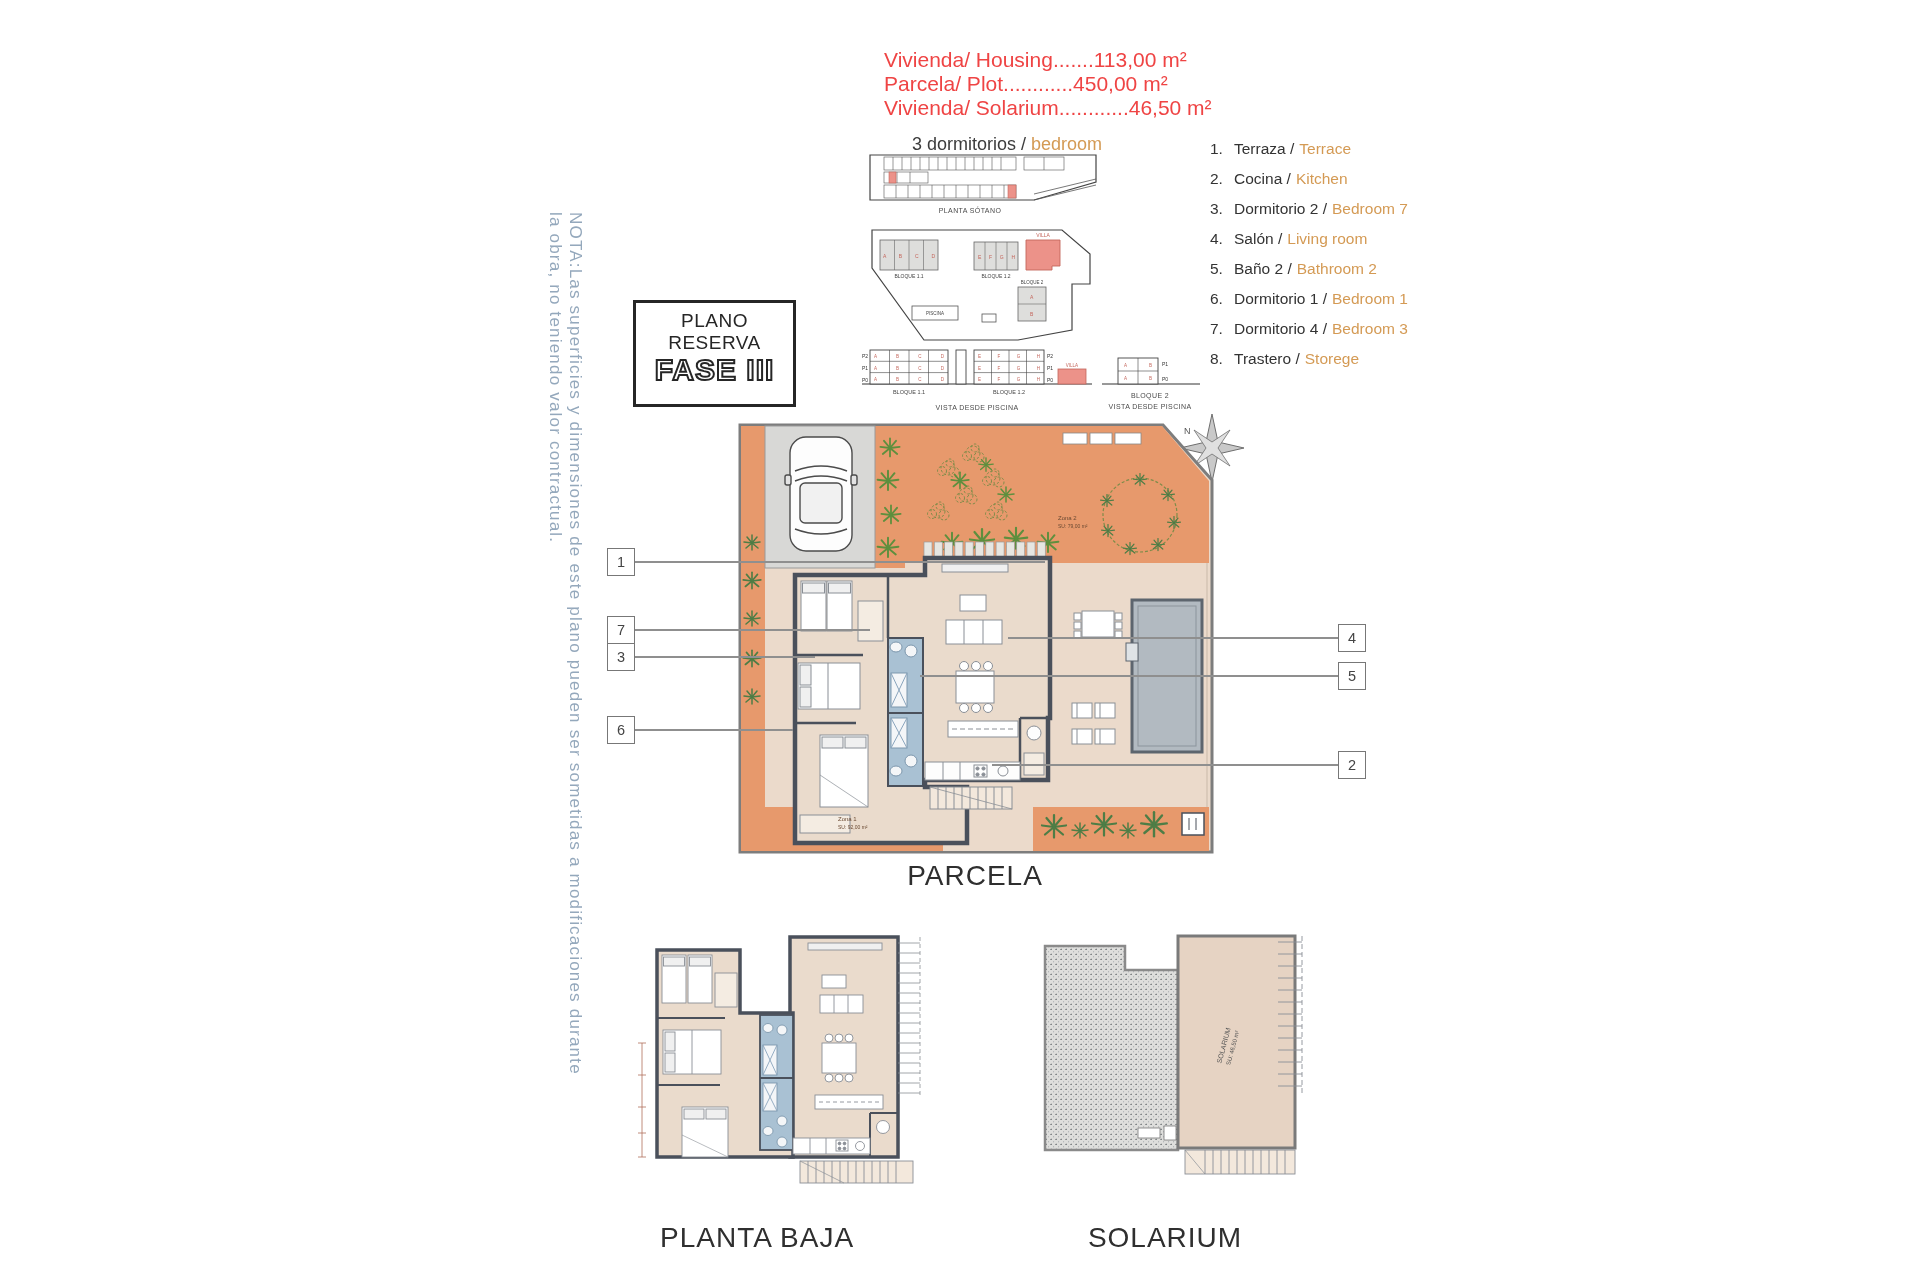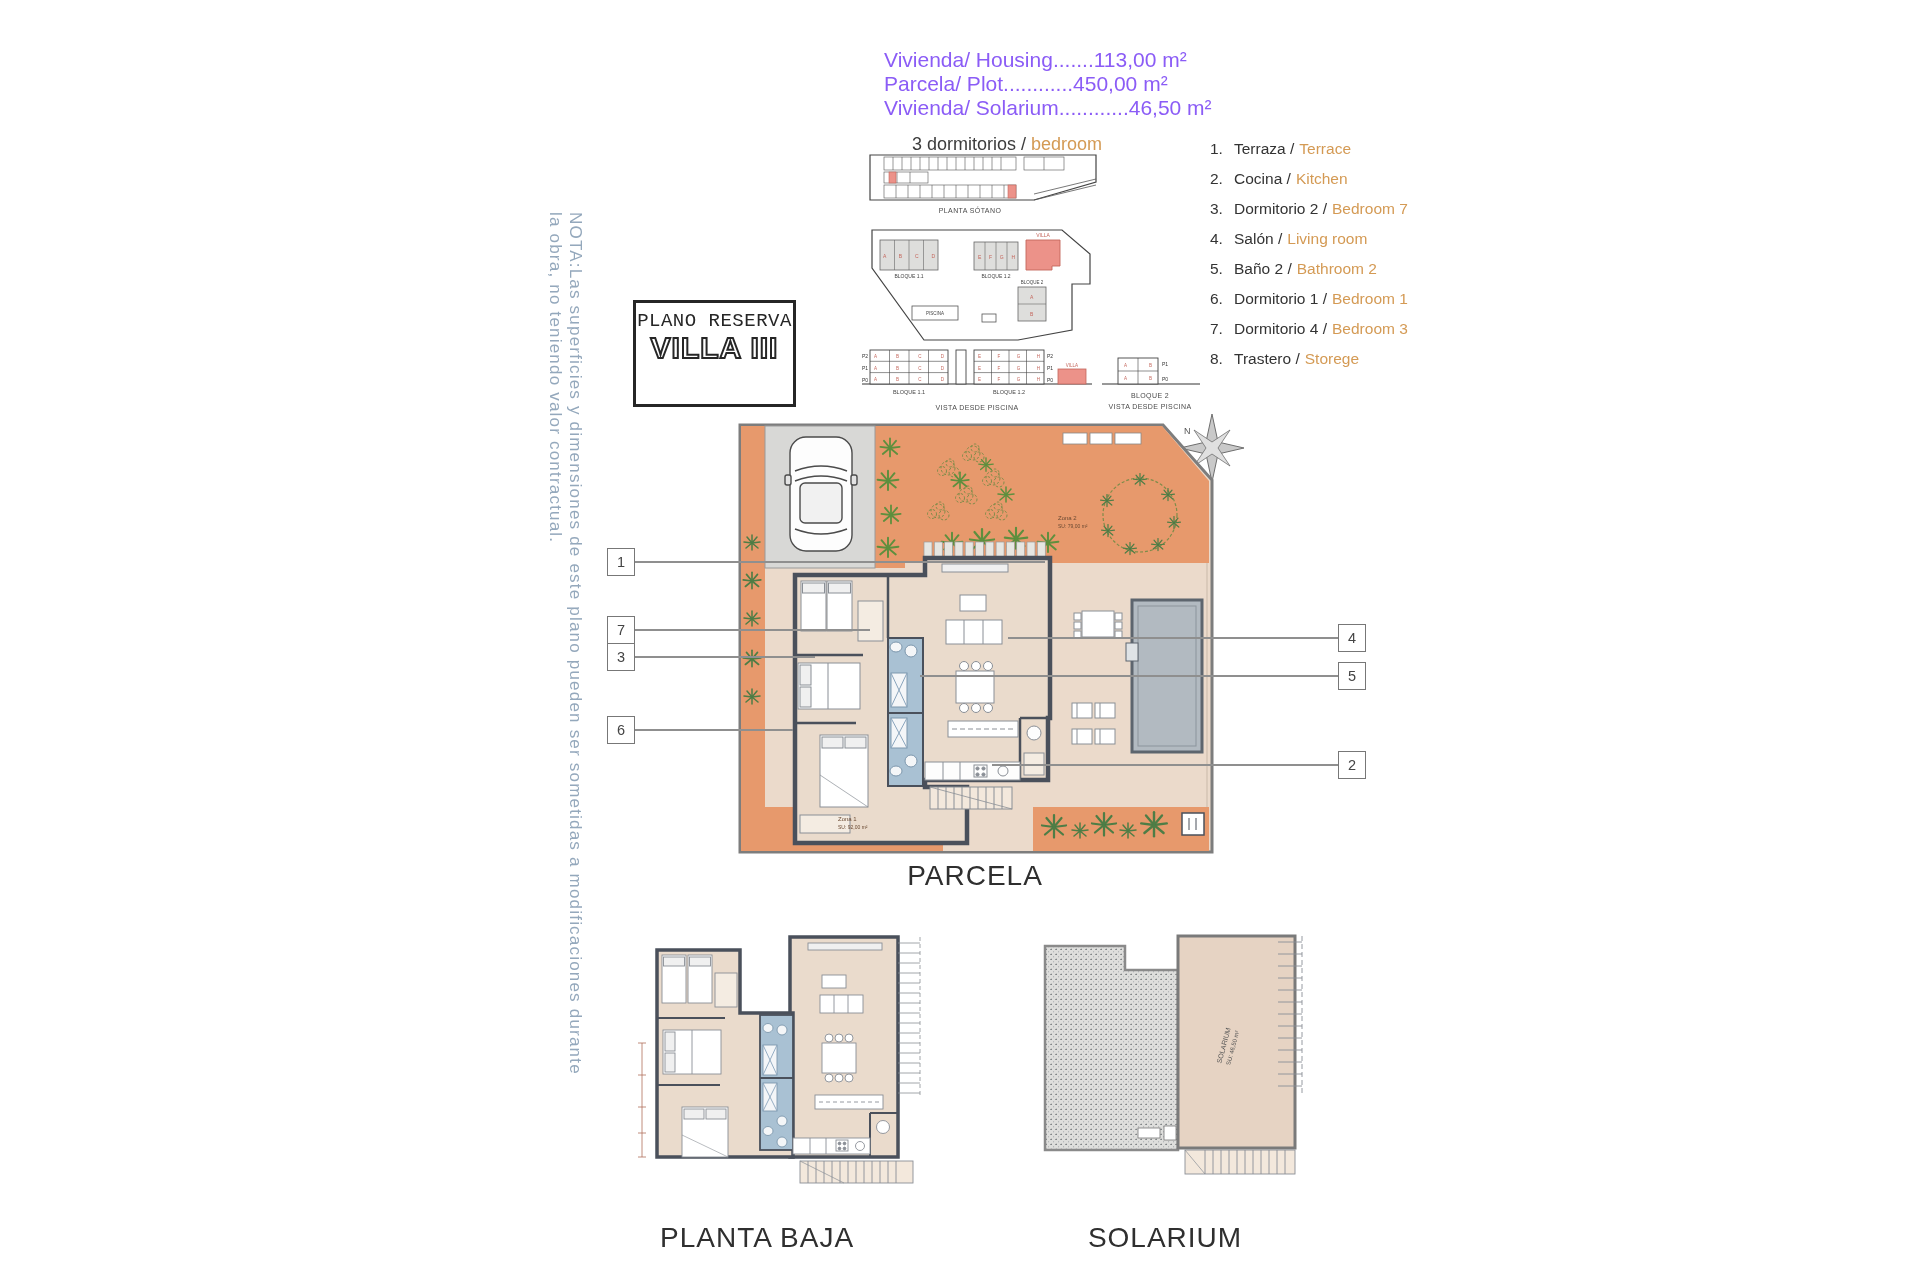--- a/index.html
+++ b/index.html
@@ -1,35 +1,35 @@
 <!DOCTYPE html>
 <html><head>
 <meta charset="utf-8">
 <style>
   html,body{margin:0;padding:0;background:#ffffff;}
   .sheet{position:relative;width:1920px;height:1280px;background:#fff;overflow:hidden;
          font-family:"Liberation Sans",sans-serif;color:#3a3a3a;}
   .abs{position:absolute;}
 
   
-  .specs{left:884px;top:48px;font-size:21px;line-height:24px;color:#8b5cf6;}
+  .specs{left:884px;top:48px;font-size:21px;line-height:24px;color:#ef4444;}
   .subtitle{left:912px;top:134px;font-size:18px;color:#3c3c3c;}
   .subtitle .en{color:#D49A54;}
 
   
   .legend{left:1210px;top:140px;list-style:none;margin:0;padding:0;font-size:15.5px;color:#333;}
   .legend li{height:30px;display:flex;}
   .legend .num{width:24px;}
   .legend .es{margin-right:5px;}
   .legend .en{color:#D49A54;}
 
   
   .titlebox{left:633px;top:300px;width:157px;height:101px;border:3px solid #262626;
             text-align:center;background:#fff;}
-  .tb1{font-size:19px;color:#262626;margin-top:7px;letter-spacing:.5px;font-family:Liberation Mono, monospace;}
+  .tb1{font-size:19px;color:#262626;margin-top:7px;letter-spacing:.5px;}
   .outline-txt{font-weight:700;color:#fff;-webkit-text-stroke:2px #262626;letter-spacing:1px;}
   .tb2{font-size:30px;line-height:30px;margin-top:1px;}
   .tb3{font-size:37px;line-height:36px;}
 
   
   .vnote{left:545px;top:212px;height:880px;writing-mode:vertical-rl;
          font-size:17px;letter-spacing:1.2px;color:#94A8BC;}
 
   
   .smallcap{font-size:7px;color:#4a4a4a;text-align:center;letter-spacing:.4px;}
@@ -84,21 +84,21 @@
     <div>Vivienda/ Solarium............46,50 m²</div>
   </div>
 
   <div class="abs subtitle">
     <span class="es">3 dormitorios /</span>
     <span class="en">bedroom</span>
   </div>
 
   <div class="abs titlebox">
     <div class="tb1">PLANO RESERVA</div>
-    <div class="tb2 outline-txt">VILLA III</div>
+    <div class="tb2 outline-txt">FASE III</div>
   </div>
 
   <ul class="abs legend">
     <li>
         <span class="num">1.</span>
         <span class="es">Terraza /</span>
         <span class="en">Terrace</span>
       </li>
     <li>
         <span class="num">2.</span>

